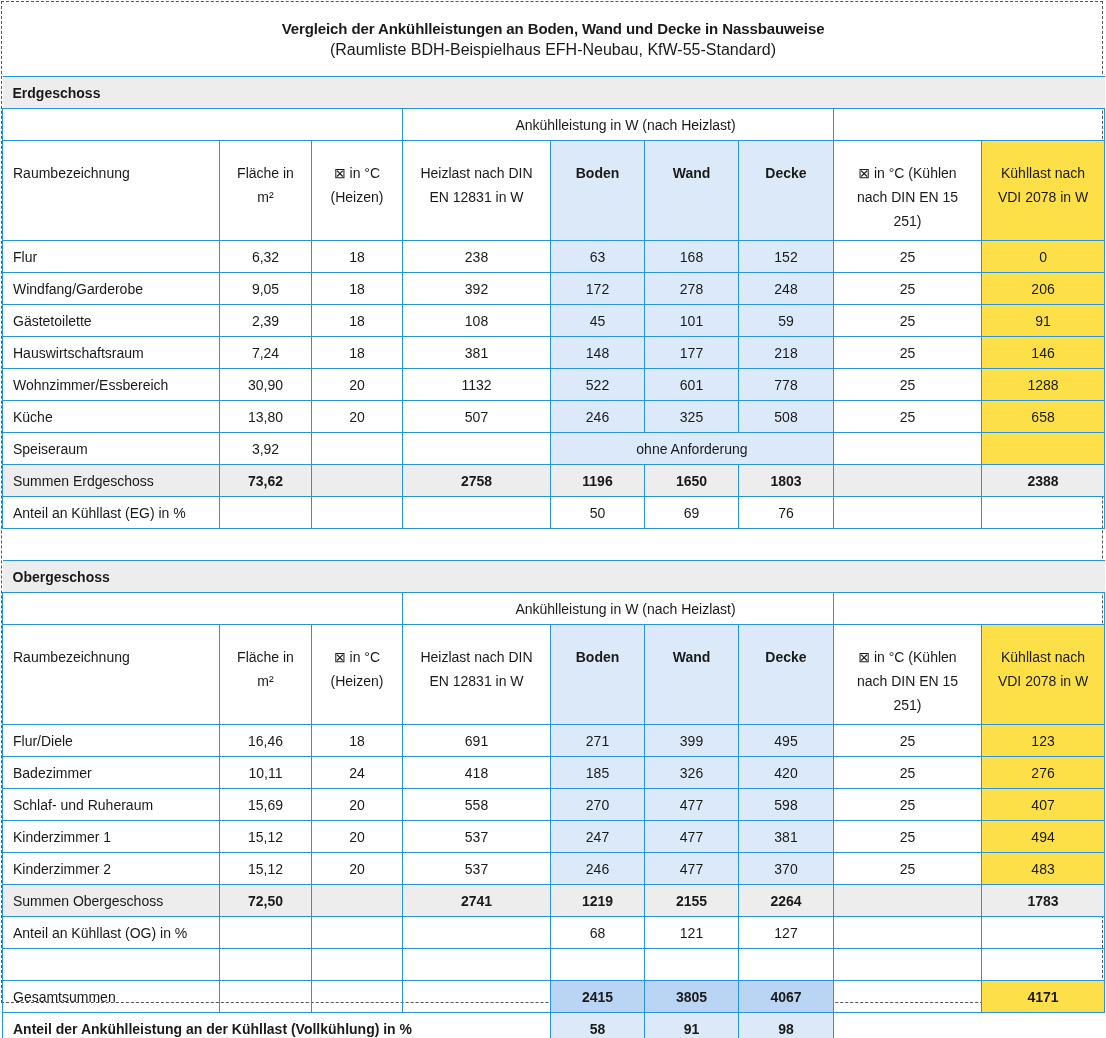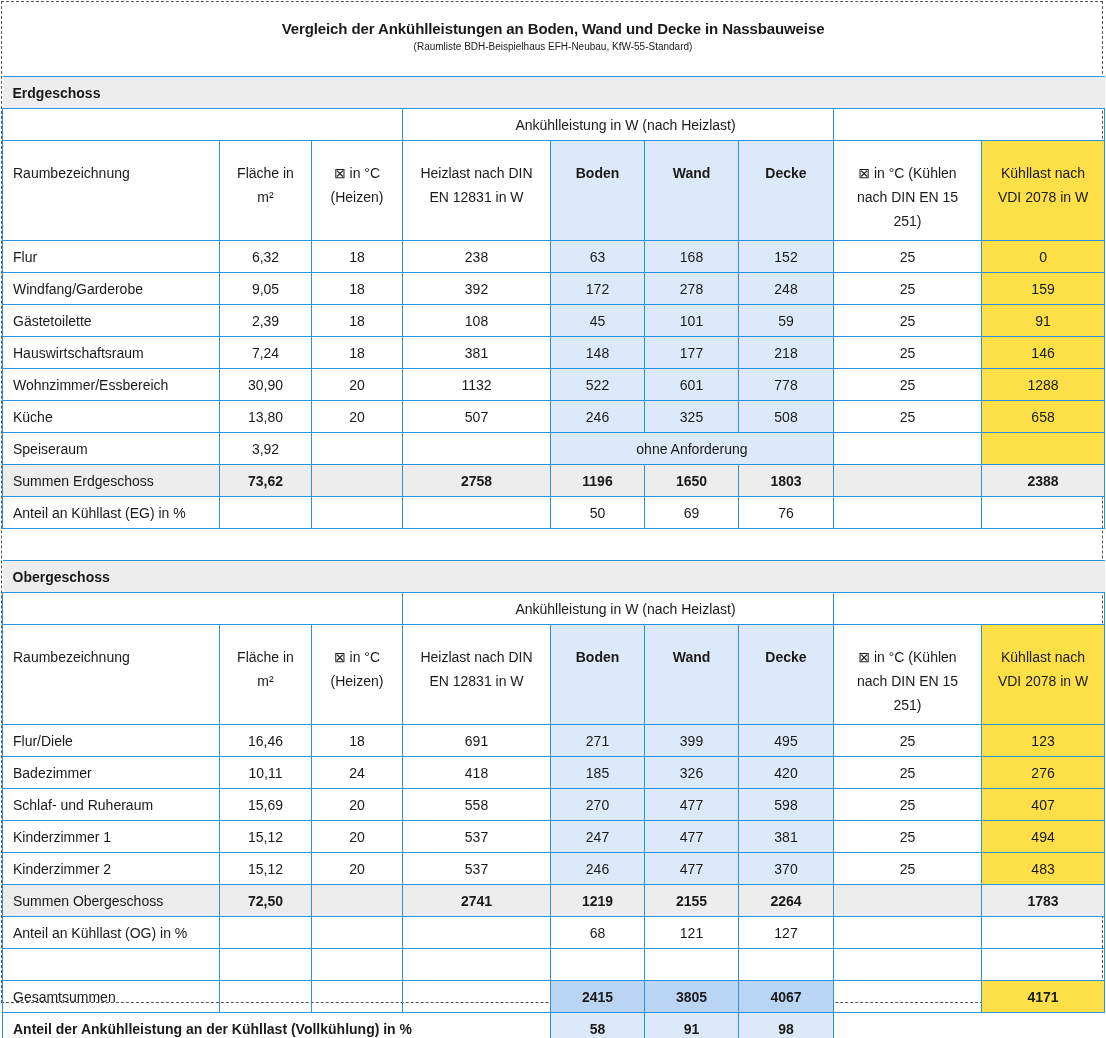--- a/index.html
+++ b/index.html
@@ -1,20 +1,20 @@
 <!DOCTYPE html>
 <html><head>
 <meta charset="utf-8">
 <style>
   html,body{margin:0;padding:0;background:#fff;}
   body{width:1106px;height:1038px;position:relative;font-family:"DejaVu Sans Condensed","DejaVu Sans","Liberation Sans",sans-serif;color:#1a1a1a;}
   .frame{position:absolute;left:1px;top:1px;width:1102px;height:1002px;border:1px dashed #555;box-sizing:border-box;}
   .title-block{position:absolute;left:2px;top:2px;width:1102px;height:74px;text-align:center;}
   .title{font-family:"Liberation Sans",sans-serif;font-weight:bold;font-size:15px;margin-top:18px;letter-spacing:-0.1px;}
-  .subtitle{font-family:"Liberation Sans",sans-serif;font-size:10px;margin-top:4px;}
+  .subtitle{font-family:"Liberation Sans",sans-serif;font-size:16px;margin-top:4px;}
   table{position:absolute;left:2px;top:76px;border-collapse:collapse;table-layout:fixed;width:1102px;font-family:"Liberation Sans",sans-serif;font-size:14px;}
   td{border:1px solid #2a93dd;padding:0 10px;height:31px;text-align:center;vertical-align:middle;overflow:hidden;white-space:nowrap;}
   td.l{text-align:left;padding-left:10px;}
   tr.section td{background:#ededed;font-weight:bold;text-align:left;border-left:none;border-right:none;}
   tr.hdr td{height:79px;vertical-align:top;padding-top:20px;line-height:24px;white-space:normal;}
   tr.sum td{background:#ededed;}
   tr.sum td.b, td.b{font-weight:bold;}
   .lb{background:#dce9f8;}
   .db{background:#fde047;}
   .mb{background:#bad5f3;}
@@ -77,21 +77,21 @@
       </tr>
       <tr>
         <td class="l">Windfang/Garderobe</td>
         <td>9,05</td>
         <td>18</td>
         <td>392</td>
         <td class="lb">172</td>
         <td class="lb">278</td>
         <td class="lb">248</td>
         <td>25</td>
-        <td class="db">159</td>
+        <td class="db">206</td>
       </tr>
       <tr>
         <td class="l">Gästetoilette</td>
         <td>2,39</td>
         <td>18</td>
         <td>108</td>
         <td class="lb">45</td>
         <td class="lb">101</td>
         <td class="lb">59</td>
         <td>25</td>

